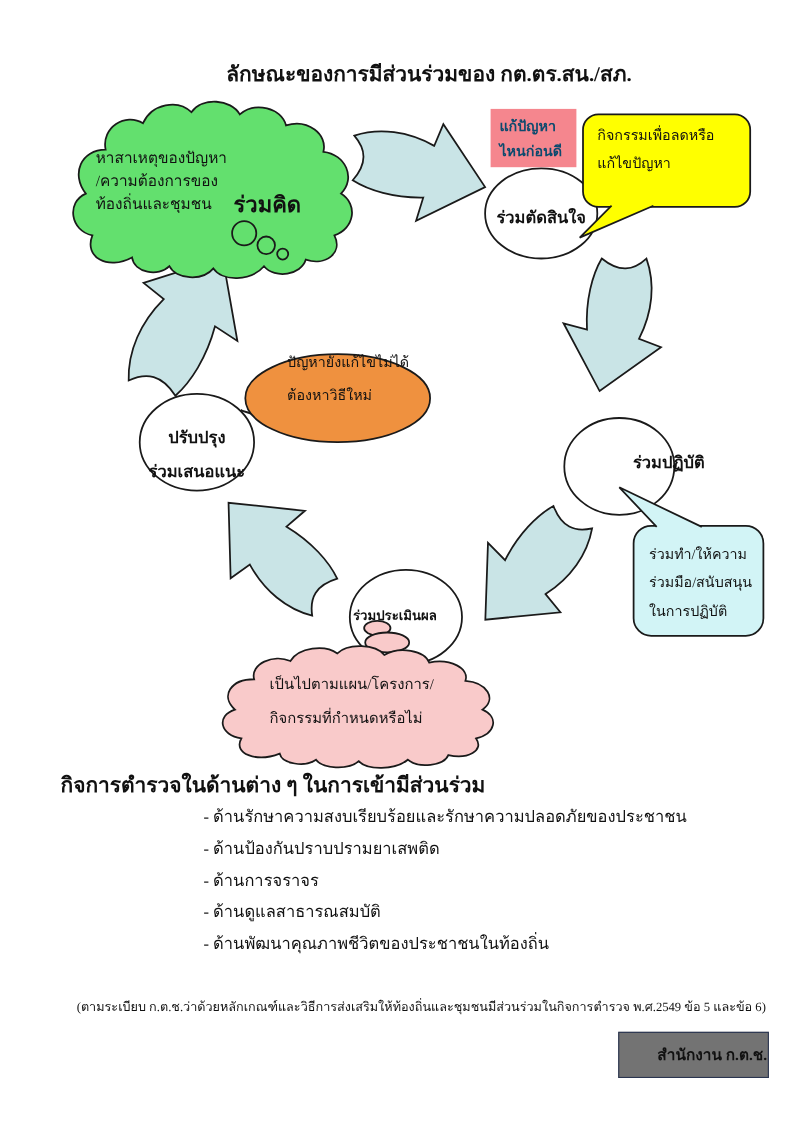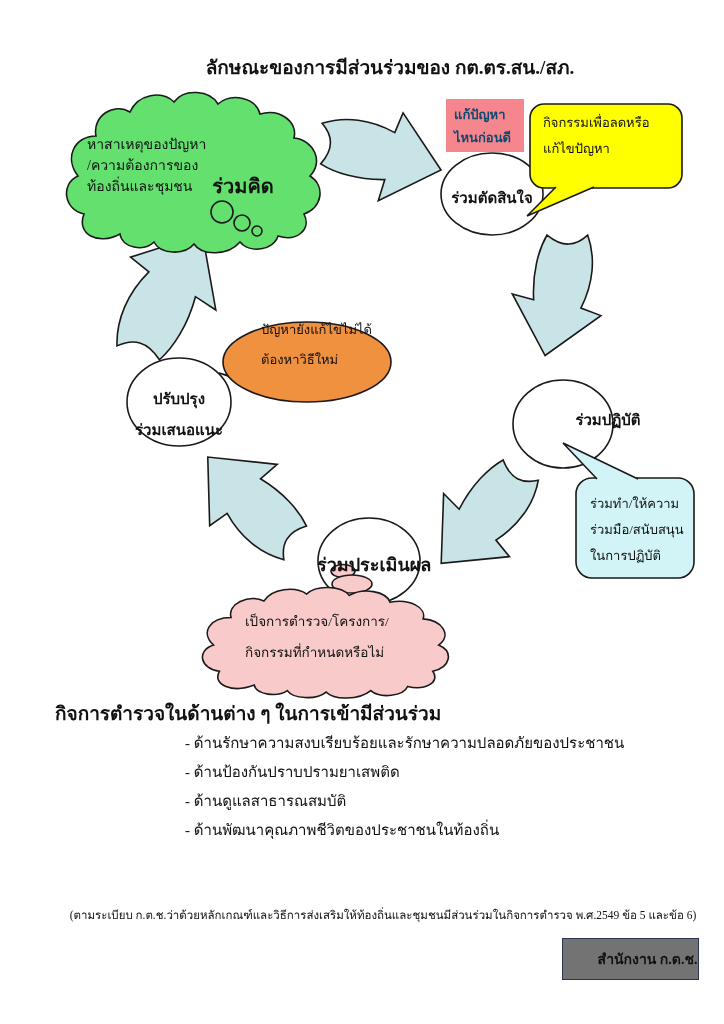--- a/index.html
+++ b/index.html
@@ -102,21 +102,21 @@
 
   <div class="txt cloud-text" style="left:87px;top:134px;">
     <div>หาสาเหตุของปัญหา</div>
     <div>/ความต้องการของ</div>
     <div>ท้องถิ่นและชุมชน</div>
   </div>
 
   <div class="txt node-label" style="left:193px;top:170px;width:100px;font-size:20px;">ร่วมคิด</div>
   <div class="txt node-label" style="left:432px;top:186px;width:120px;">ร่วมตัดสินใจ</div>
   <div class="txt node-label" style="left:513px;top:408px;width:100px;padding-left:45px;">ร่วมปฏิบัติ</div>
-  <div class="txt node-label" style="left:317px;top:550px;width:84px;font-size:18px;">ร่วมประเมินผล</div>
+  <div class="txt node-label" style="left:317px;top:550px;width:84px;font-size:12px;">ร่วมประเมินผล</div>
   <div class="txt node-label" style="left:119px;top:384px;width:120px;line-height:31px;">
     <div>ปรับปรุง</div>
     <div>ร่วมเสนอแนะ</div>
   </div>
 
   <div class="abs pinkbox" style="left:446px;top:99px;width:78px;height:53px;"></div>
   <div class="txt pinkbox-text" style="left:454px;top:103px;">
     <div>แก้ปัญหา</div>
     <div>ไหนก่อนดี</div>
   </div>
@@ -131,28 +131,29 @@
     <div>ต้องหาวิธีใหม่</div>
   </div>
 
   <div class="txt callout" style="left:590px;top:491px;">
     <div>ร่วมทำ/ให้ความ</div>
     <div>ร่วมมือ/สนับสนุน</div>
     <div>ในการปฏิบัติ</div>
   </div>
 
   <div class="txt callout" style="left:245px;top:606px;line-height:31px;font-size:13.5px;">
-    <div>เป็จการตำรวจ/โครงการ/</div>
+    <div>เป็นไปตามแผน/โครงการ/</div>
     <div>กิจกรรมที่กำหนดหรือไม่</div>
   </div>
 
   <div class="txt heading2" style="left:55px;top:698px;width:660px;">กิจการตำรวจในด้านต่าง ๆ ในการเข้ามีส่วนร่วม</div>
   <div class="txt" style="left:185px;top:729px;">
     <div class="list-item">- ด้านรักษาความสงบเรียบร้อยและรักษาความปลอดภัยของประชาชน</div>
     <div class="list-item">- ด้านป้องกันปราบปรามยาเสพติด</div>
+    <div class="list-item">- ด้านการจราจร</div>
     <div class="list-item">- ด้านดูแลสาธารณสมบัติ</div>
     <div class="list-item">- ด้านพัฒนาคุณภาพชีวิตของประชาชนในท้องถิ่น</div>
   </div>
 
   <div class="txt footnote" style="left:53px;top:906px;width:660px;">(ตามระเบียบ ก.ต.ช.ว่าด้วยหลักเกณฑ์และวิธีการส่งเสริมให้ท้องถิ่นและชุมชนมีส่วนร่วมในกิจการตำรวจ พ.ศ.2549 ข้อ 5 และข้อ 6)</div>
   <div class="abs agency" style="left:562px;top:938px;width:101px;height:40px;">
     <span>สำนักงาน ก.ต.ช.</span>
   </div>
 
 </div>

